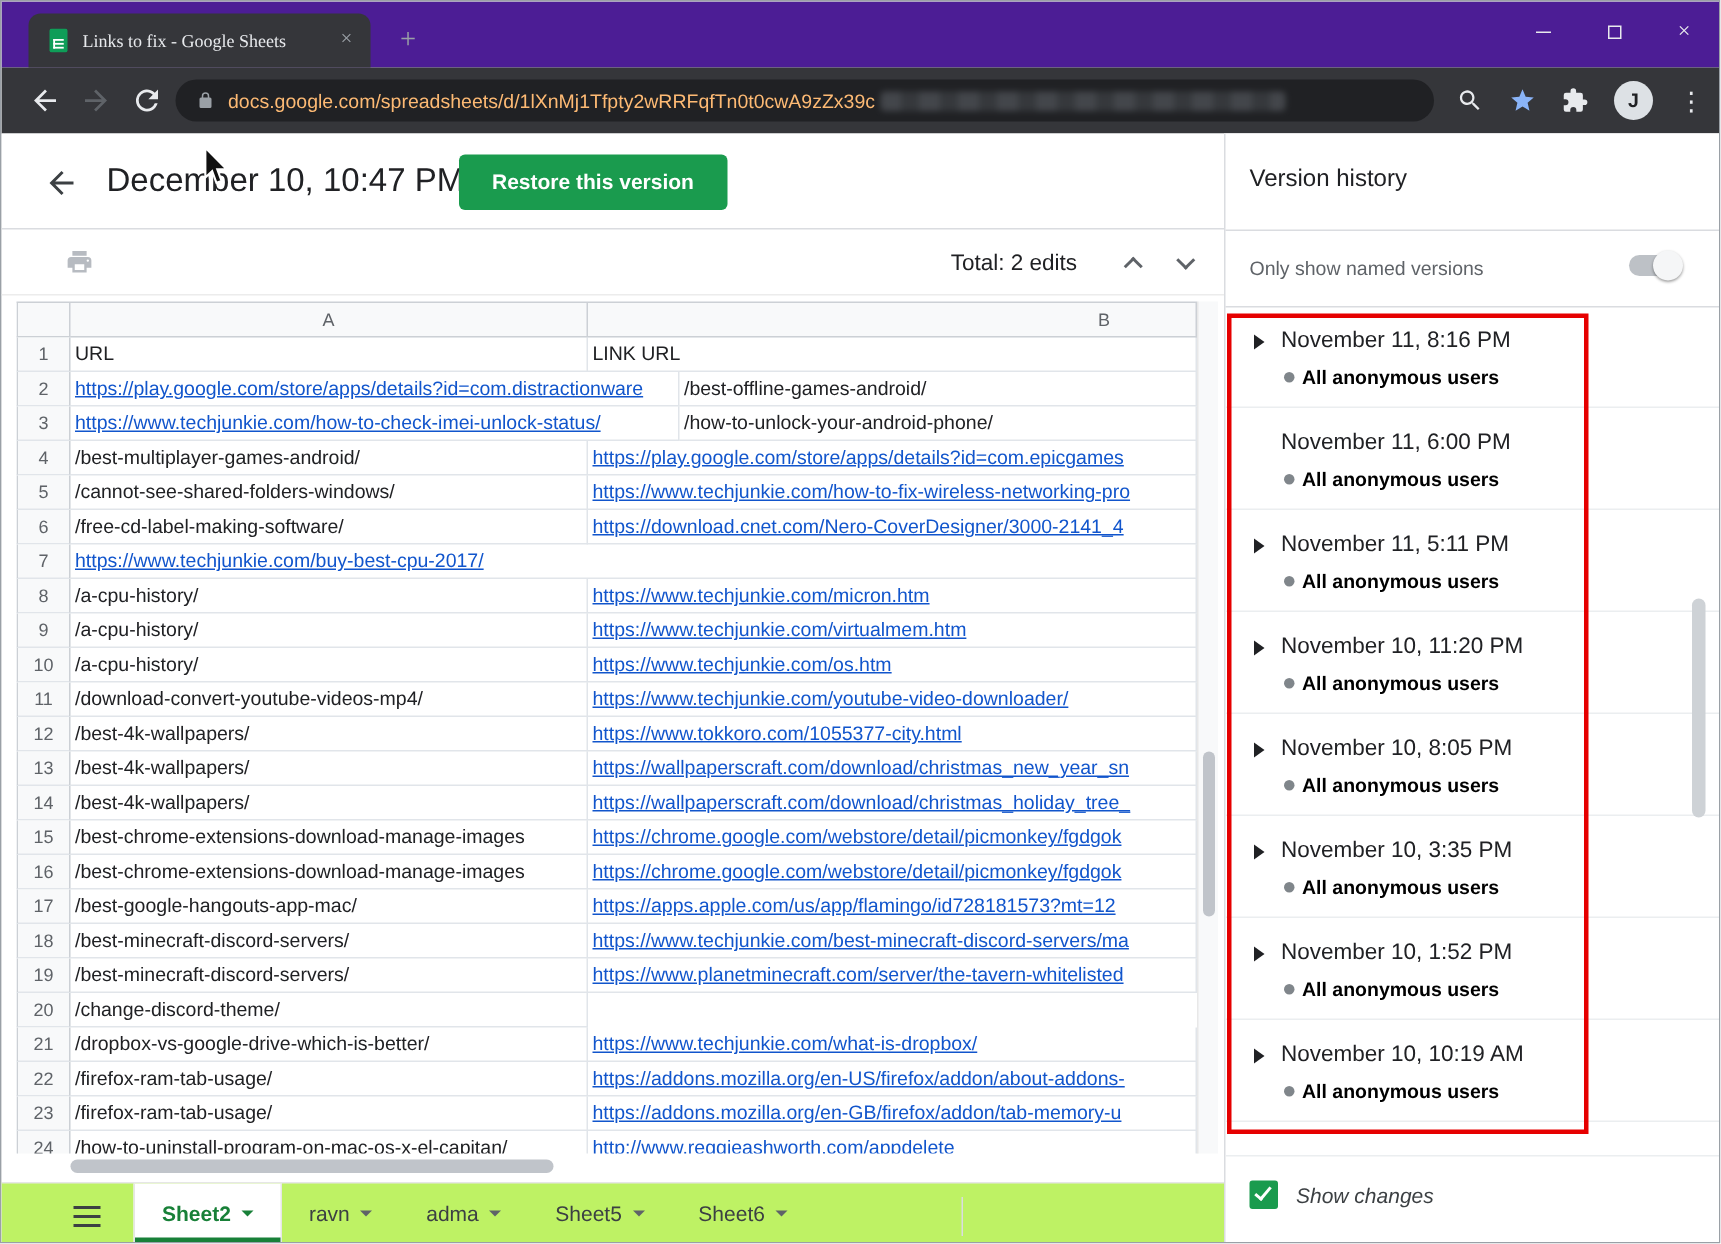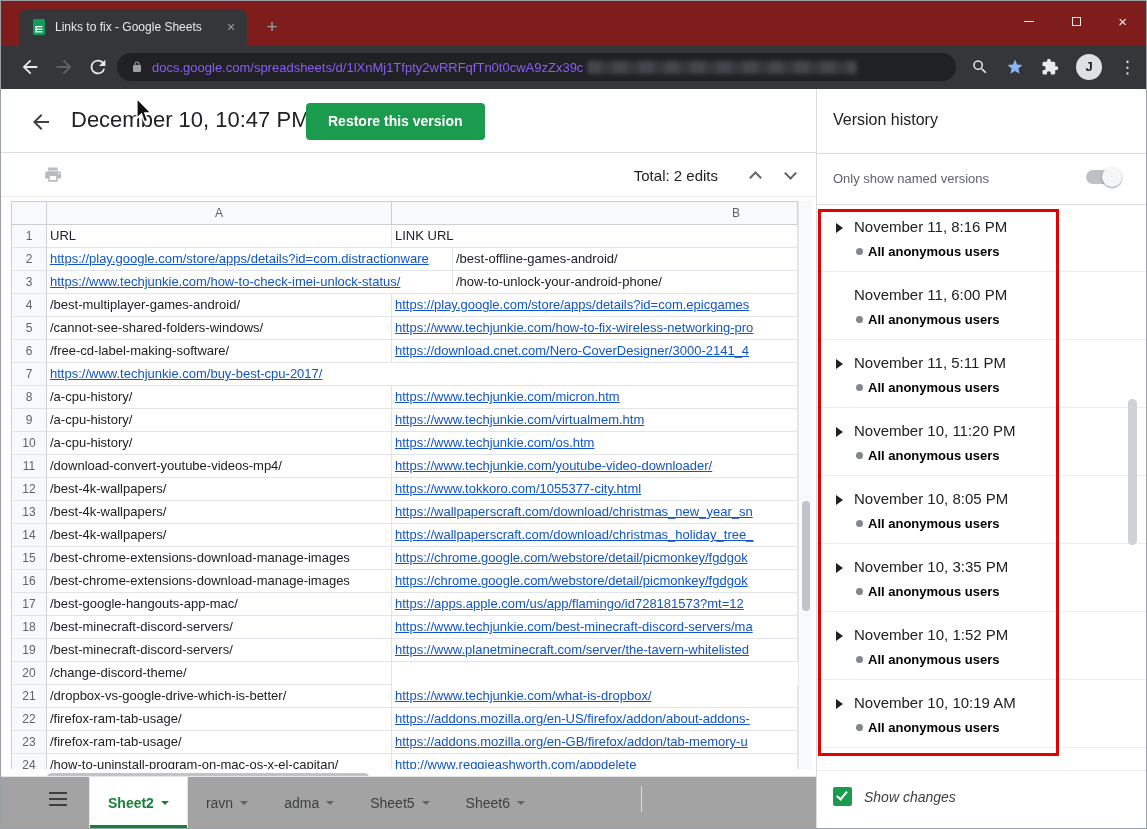--- a/index.html
+++ b/index.html
@@ -1,34 +1,34 @@
 <!DOCTYPE html>
 <html><head>
 <meta charset="utf-8">
 <style>
   * { box-sizing: border-box; margin: 0; padding: 0; }
   body { font-family: "Liberation Sans", sans-serif; background: #ffffff; }
   .screen { position: relative; width: 1147px; height: 829px; border: 1px solid #9aa0a6; background: #fff; overflow: hidden; }
 
   
-  .tabstrip { position: absolute; top: 0; left: 0; right: 0; height: 44px; background: #7f1d1d; }
+  .tabstrip { position: absolute; top: 0; left: 0; right: 0; height: 44px; background: #4c1d95; font-family: Liberation Serif, serif; }
   .btab { position: absolute; left: 18px; top: 8px; width: 228px; height: 36px; background: #35363a; border-radius: 8px 8px 0 0; display: flex; align-items: center; padding: 0 8px 0 12px; }
   .btab-title { flex: 1; color: #e8eaed; font-size: 12px; white-space: nowrap; overflow: hidden; margin-left: 8px; }
   .btab-close { color: #9aa0a6; font-size: 14px; width: 16px; text-align: center; cursor: default; }
   .newtab { position: absolute; left: 258px; top: 13px; width: 26px; height: 26px; color: #9aa0a6; font-size: 19px; line-height: 26px; text-align: center; }
   .win-controls { position: absolute; right: 0; top: 0; width: 140px; height: 40px; display: flex; }
   .win-controls > div { flex: 1; display: flex; align-items: center; justify-content: center; color: #e8eaed; }
   .min-bar { width: 10px; height: 1px; background: #e8eaed; }
   .max-box { width: 9px; height: 9px; border: 1px solid #e8eaed; }
   .close-x { font-size: 15px; }
 
   .btoolbar { position: absolute; top: 44px; left: 0; right: 0; height: 44px; background: #35363a; }
   .nav-ic { position: absolute; top: 11px; width: 22px; height: 22px; }
   .omnibox { position: absolute; left: 116px; right: 190px; top: 8px; height: 28px; background: #202124; border-radius: 14px; display: flex; align-items: center; padding: 0 14px; }
-  .url-text { color: #8b5cf6; font-size: 13px; margin-left: 9px; white-space: nowrap; }
+  .url-text { color: #fdba74; font-size: 13px; margin-left: 9px; white-space: nowrap; }
   .url-redacted { width: 270px; height: 13px; margin-left: 4px; border-radius: 3px;
     background: repeating-linear-gradient(90deg,#4a4d52 0 14px,#3a3d41 14px 26px); filter: blur(2px); opacity: .85; }
   .right-ics { position: absolute; right: 10px; top: 8px; height: 28px; display: flex; align-items: center; gap: 17px; }
   .avatar { width: 26px; height: 26px; border-radius: 50%; background: #dde1e5; color: #202124; font-size: 13px; font-weight: bold; text-align: center; line-height: 26px; }
   .menu-dots { color: #e8eaed; font-size: 17px; }
 
   
   .content { position: absolute; top: 88px; left: 0; right: 0; bottom: 0; display: flex; background: #fff; }
   .main { position: relative; width: 815px; height: 100%; }
   .sidebar { position: relative; flex: 1; height: 100%; border-left: 1px solid #dadce0; background: #fff; }
@@ -62,21 +62,21 @@
   .g-b { flex: 1; }
   .g-b.link { color: #1155cc; text-decoration: underline; }
 
   
   .v-scroll { position: absolute; left: 797px; top: 112px; width: 14px; height: 568px; background: #f8f9fa; border-left: 1px solid #e8e8e8; }
   .v-thumb { position: absolute; left: 3px; top: 300px; width: 8px; height: 110px; background: #c0c4ca; border-radius: 4px; }
   .h-scroll { position: absolute; left: 10px; top: 683px; width: 787px; height: 11px; }
   .h-thumb { position: absolute; left: 36px; top: 1px; width: 322px; height: 9px; background: #c0c4ca; border-radius: 5px; }
 
   
-  .sheetbar { position: absolute; bottom: 0; left: 0; right: 0; height: 52px; background: #a3a3a3; border-top: 1px solid #e6e6e6; }
+  .sheetbar { position: absolute; bottom: 0; left: 0; right: 0; height: 40px; background: #bef264; border-top: 1px solid #e6e6e6; }
   .hamburger { position: absolute; left: 48px; top: 15px; width: 18px; height: 2px; background: #3c4043; box-shadow: 0 6px 0 #3c4043, 0 12px 0 #3c4043; }
   .sheet-tabs { position: absolute; left: 88px; top: 0; height: 100%; display: flex; }
   .sheet-tab { display: flex; align-items: center; gap: 7px; padding: 0 18px; font-size: 14px; color: #3c4043; position: relative; cursor: pointer; }
   .sheet-tab .caret { width: 0; height: 0; border-left: 4px solid transparent; border-right: 4px solid transparent; border-top: 4px solid #5f6368; }
   .sheet-tab.active { background: #ffffff; color: #188038; font-weight: bold; border-left: 1px solid #e6e6e6; border-right: 1px solid #e6e6e6; }
   .sheet-tab.active::after { content: ""; position: absolute; left: 0; right: 0; bottom: 0; height: 3px; background: #188038; }
   .sheet-tab.active .caret { border-top-color: #188038; }
   .tabbar-divider { position: absolute; left: 640px; top: 9px; width: 1px; height: 26px; background: #dadce0; }
 
   

